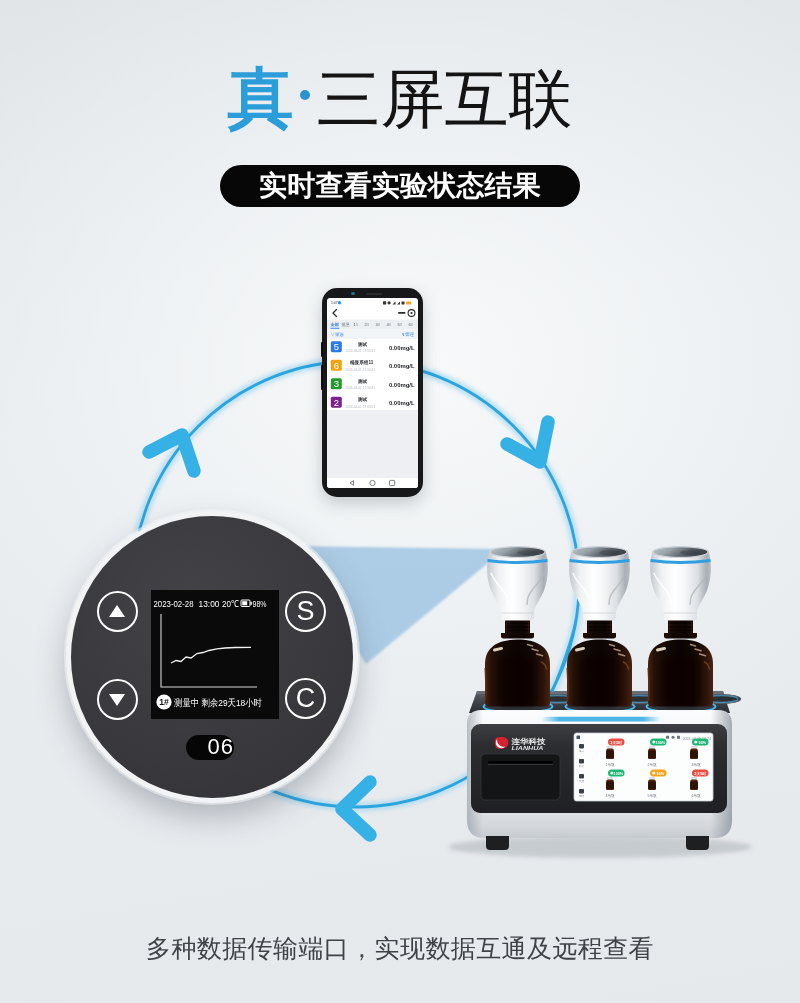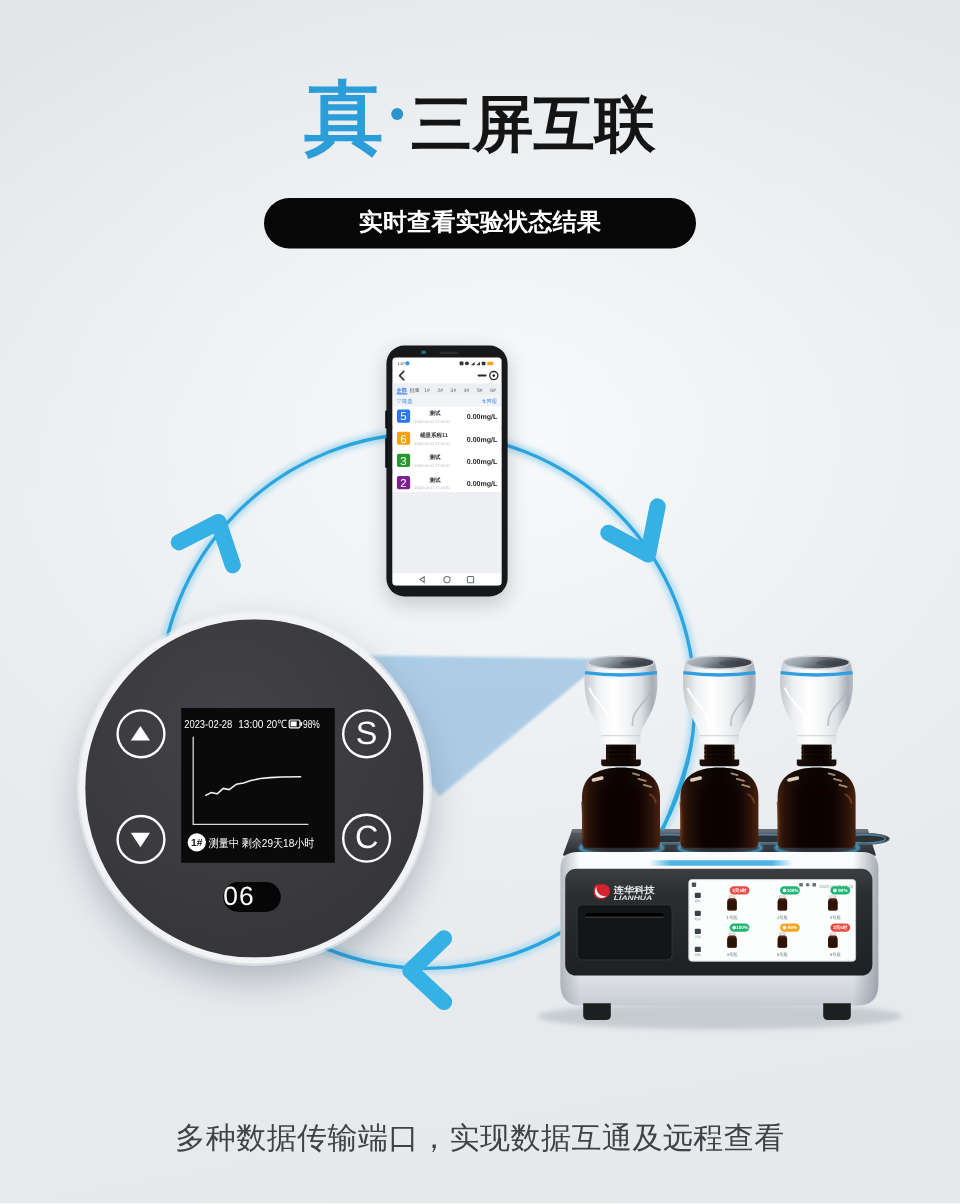--- a/index.html
+++ b/index.html
@@ -7,23 +7,23 @@
   font-family:"Liberation Sans",sans-serif;
   background:
     radial-gradient(ellipse 760px 600px at 52% 36%, rgba(248,250,251,0.95) 0%, rgba(241,244,246,0.5) 48%, rgba(236,239,242,0) 75%),
     linear-gradient(170deg,#e2e5e8 0%,#e8ebee 38%,#e8ebee 70%,#e6e9ec 100%);}
 .abs{position:absolute;}
 
 
 .title{left:0;top:54px;width:800px;text-align:center;white-space:nowrap;}
 .title .zhen{font-size:66px;font-weight:bold;color:#2b9dd8;vertical-align:baseline;}
 .title .dot{display:inline-block;width:10px;height:10px;border-radius:50%;background:#2d93cf;margin:0 7px 0 6px;position:relative;top:-21px;}
-.title .rest{font-size:51px;font-weight:bold;color:#141414;letter-spacing:0px;}
+.title .rest{font-size:64px;font-weight:normal;color:#141414;letter-spacing:0px;}
 .pill{left:220px;top:165px;width:360px;height:42px;border-radius:21px;background:#070708;
-  color:#fff;font-size:20px;font-weight:bold;text-align:center;line-height:42px;letter-spacing:0.2px;}
+  color:#fff;font-size:28px;font-weight:bold;text-align:center;line-height:42px;letter-spacing:0.2px;}
 
 
 .caption{left:0;top:932px;width:800px;text-align:center;font-size:25px;color:#3f4347;font-weight:normal;letter-spacing:0.4px;}
 
 
 .phone{left:322px;top:288px;width:101px;height:209px;background:#17181a;border-radius:15px;
   box-shadow:0 6px 16px rgba(60,70,80,0.25);}
 .phone .btn1{position:absolute;left:-1.5px;top:54px;width:2.5px;height:15px;background:#0e0f10;border-radius:2px;}
 .phone .btn2{position:absolute;left:-1.5px;top:77px;width:2.5px;height:25px;background:#0e0f10;border-radius:2px;}
 .screen{position:absolute;left:5px;top:10px;width:91px;height:190px;background:#fff;border-radius:3px;overflow:hidden;}
@@ -34,21 +34,21 @@
 .panel{left:65.5px;top:511px;width:282px;height:282px;border-radius:50%;
   background:radial-gradient(circle at 42% 32%,#434347 0%,#3a3a3e 55%,#323236 100%);
   border:5px solid #f2f3f4;
   box-shadow:0 0 0 2px rgba(244,246,247,0.55), 0 14px 30px rgba(70,80,95,0.35);}
 .lcd{position:absolute;left:80.5px;top:74px;width:128px;height:129px;background:#0a0a0b;}
 .pbtn{position:absolute;width:37px;height:37px;border:2px solid #fdfdfd;border-radius:50%;color:#fff;
   text-align:center;line-height:36px;font-size:27px;}
 .tri-u{position:absolute;left:10px;top:12px;width:0;height:0;border-left:8px solid transparent;border-right:8px solid transparent;border-bottom:12px solid #fff;}
 .tri-d{position:absolute;left:10px;top:13px;width:0;height:0;border-left:8px solid transparent;border-right:8px solid transparent;border-top:12px solid #fff;}
 .pill06{position:absolute;left:115.5px;top:219px;width:48px;height:25px;border-radius:13px;background:#060607;
-  color:#fff;font-size:22px;text-align:left;line-height:24px;letter-spacing:1px;}
+  color:#fff;font-size:22px;text-align:right;line-height:24px;letter-spacing:1px;}
 </style>
 </head>
 <body>
 <div class="page">
 
   <svg class="abs" style="left:0;top:0" width="800" height="1003" viewBox="0 0 800 1003">
     <defs>
       <filter id="soft" x="-30%" y="-30%" width="160%" height="160%">
           <feGaussianBlur stdDeviation="1.2"></feGaussianBlur>
         </filter>

